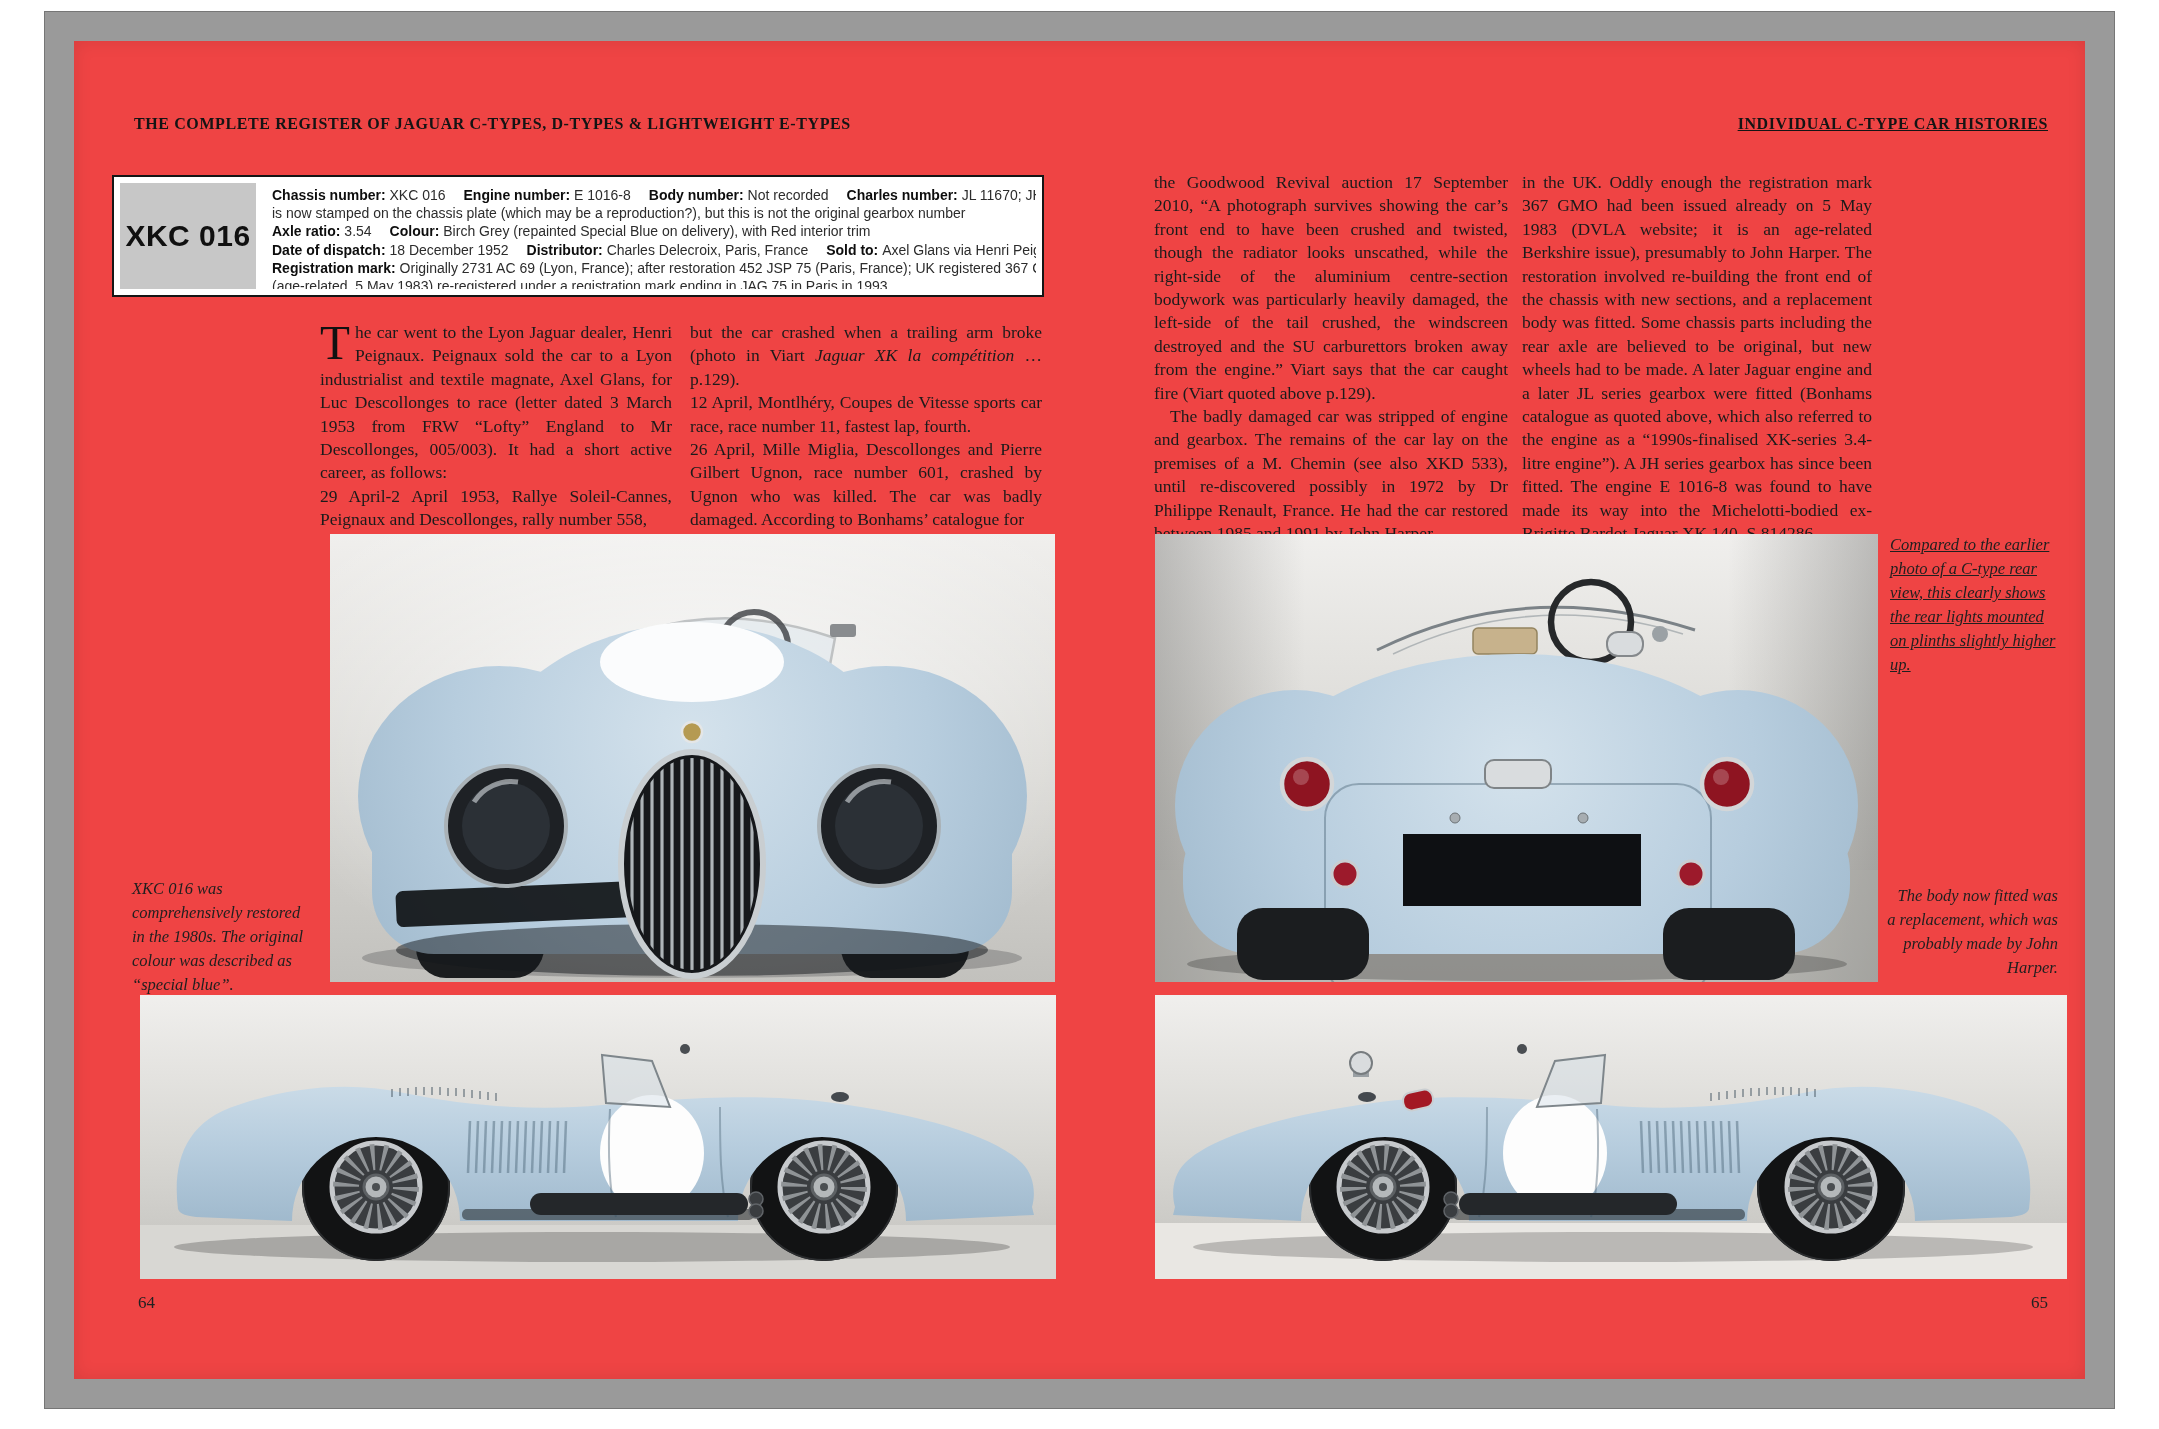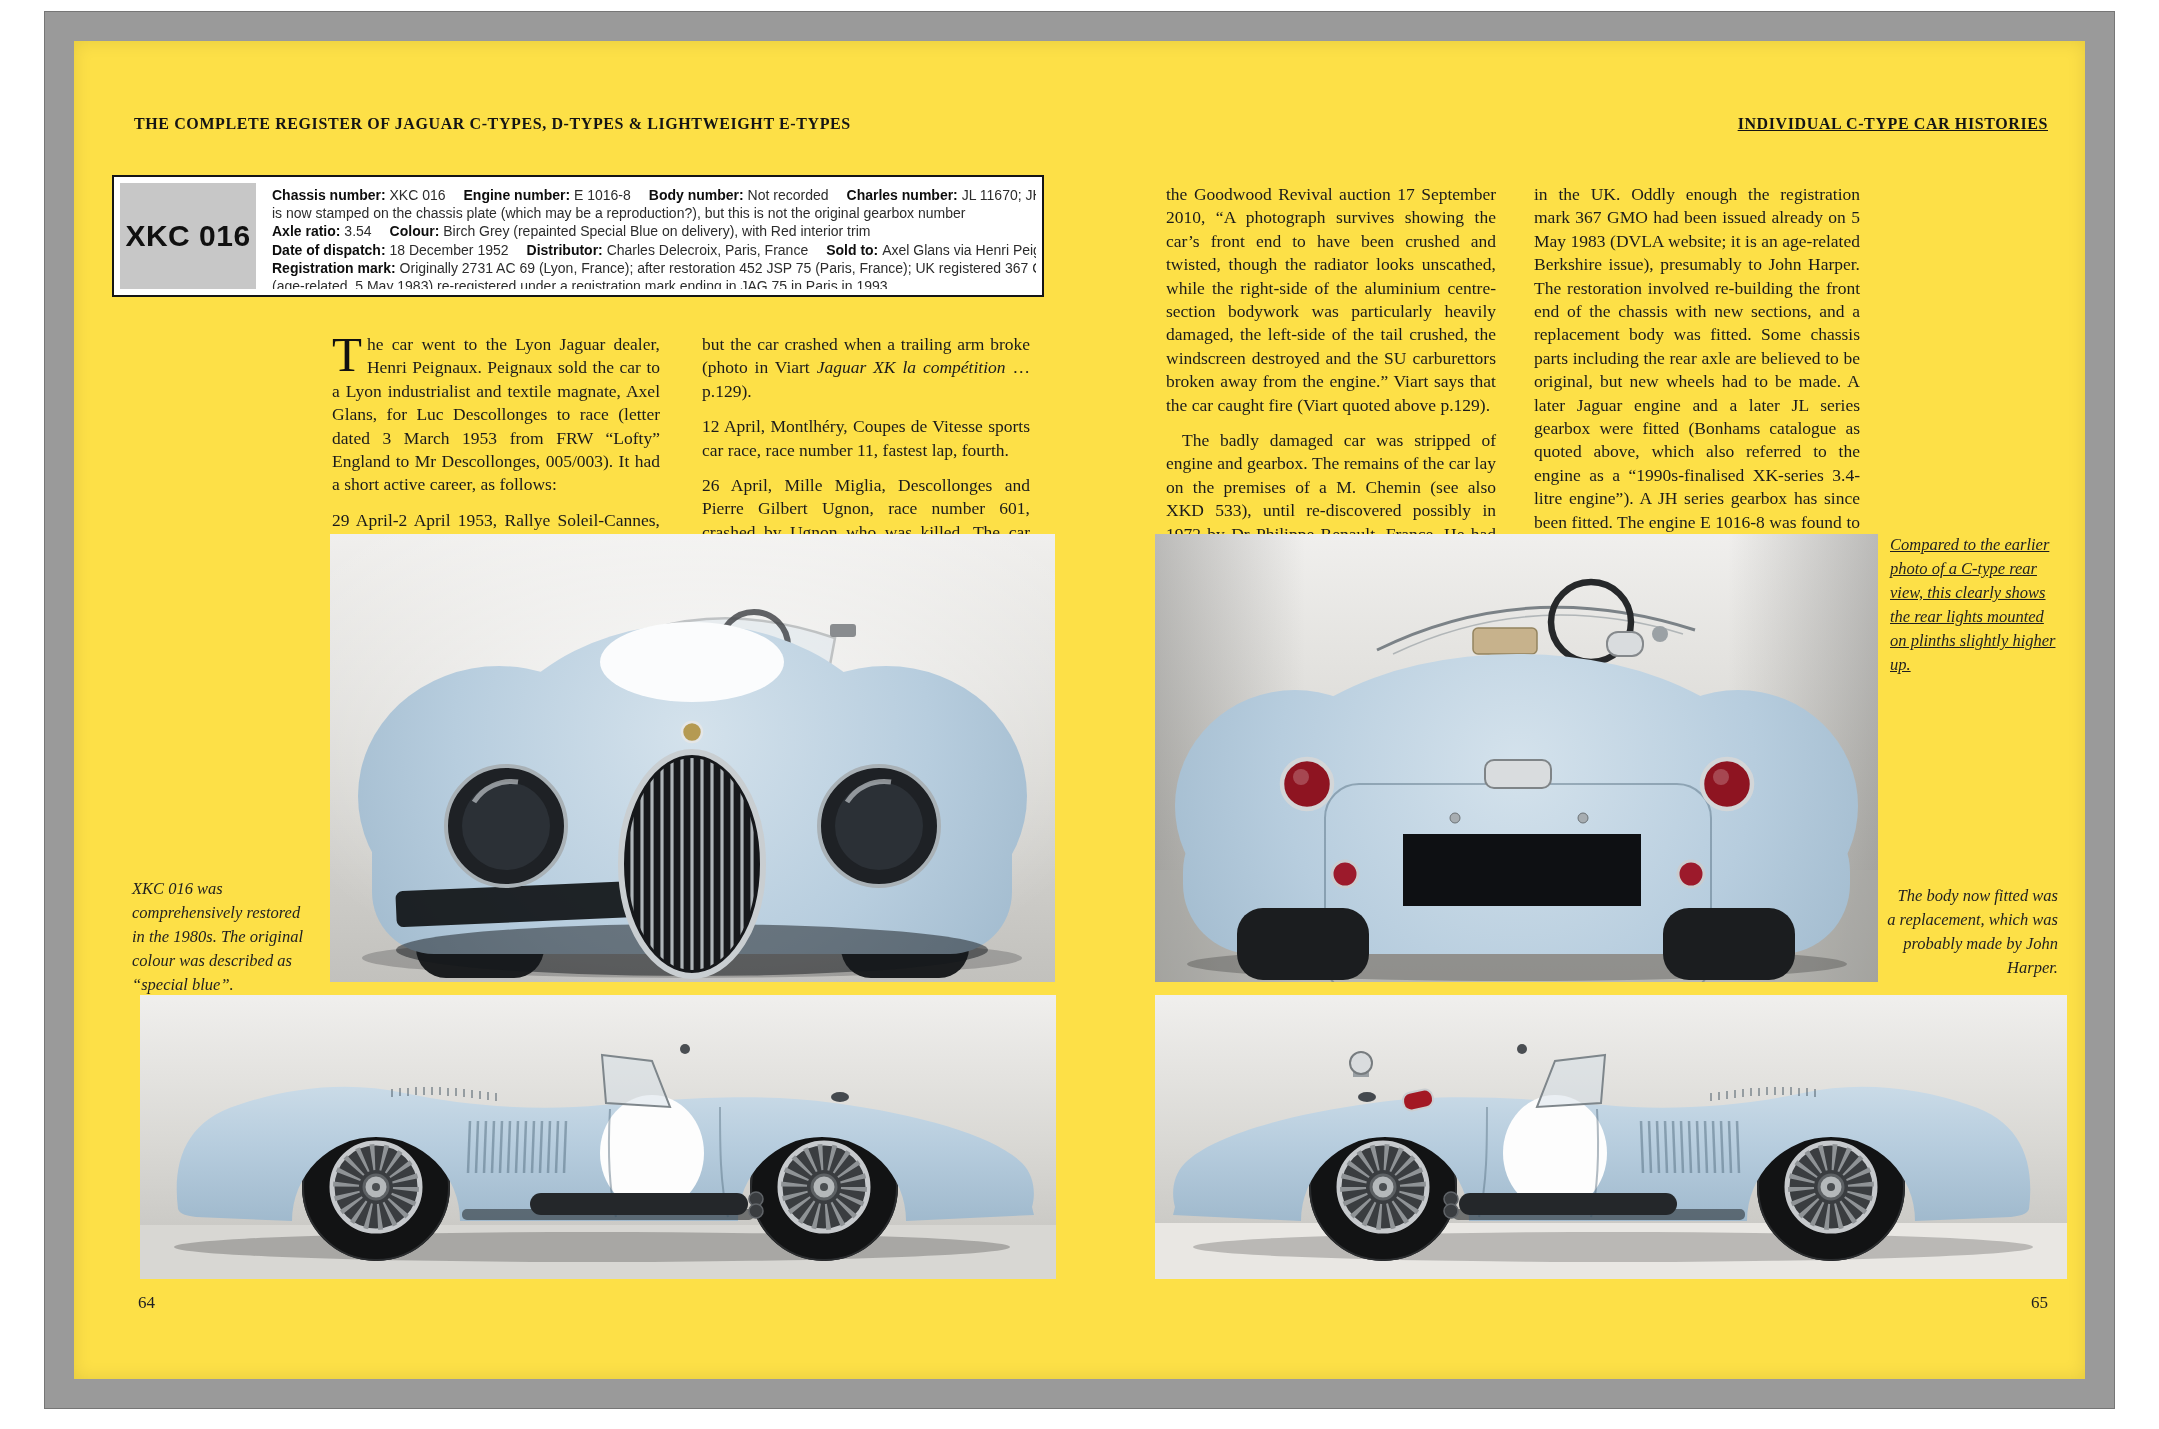--- a/index.html
+++ b/index.html
@@ -7,21 +7,21 @@
     width:2159px;height:1429px;position:relative;background:#ffffff;
     font-family:"Liberation Serif",serif;color:#1c1c1c;overflow:hidden;
   }
   .gray-frame{
     position:absolute;left:44px;top:11px;width:2071px;height:1398px;
     background:var(--page-gray,#9a9a9a);
     box-shadow:inset 0 0 0 1px #767676;
   }
   .spread{
     position:absolute;left:30px;top:30px;right:30px;bottom:30px;
-    background:#fde047;
+    background:#ef4444;
     box-shadow:inset 0 0 18px rgba(0,0,0,.10);
   }
   .runhead{
     position:absolute;top:74px;
     font:bold 16px "Liberation Serif",serif;letter-spacing:.6px;color:#141414;
   }
   .runhead.left{left:60px;}
   .runhead.right{right:37px;text-decoration:underline;}
   .spec{
     position:absolute;left:38px;top:134px;width:932px;height:122px;
@@ -36,21 +36,21 @@
     padding:3px 0 0 16px;font:14px/18.2px "Liberation Sans",sans-serif;
     color:#2c2c2c;white-space:nowrap;overflow:hidden;
   }
   .spec-line b{color:#0d0d0d;}
   .spec-pair{margin-right:18px;}
   .spec-pair:last-child{margin-right:0;}
   .body-col{
     position:absolute;font:17.5px/23.4px "Liberation Serif",serif;
     text-align:justify;color:#1b1b1b;
   }
-  .para{margin:12px;}
+  .para{margin:0;}
   .para.indent{text-indent:16px;}
   .dropcap{
     float:left;font-size:49px;line-height:39px;padding:2px 5px 0 0;color:#111;
   }
   .caption{
     position:absolute;font:italic 16.5px/24px "Liberation Serif",serif;color:#1f1f1f;
   }
   .caption.right-aligned{text-align:right;}
   .photo{
     position:absolute;margin:0;overflow:hidden;background:#d8d7d3;

